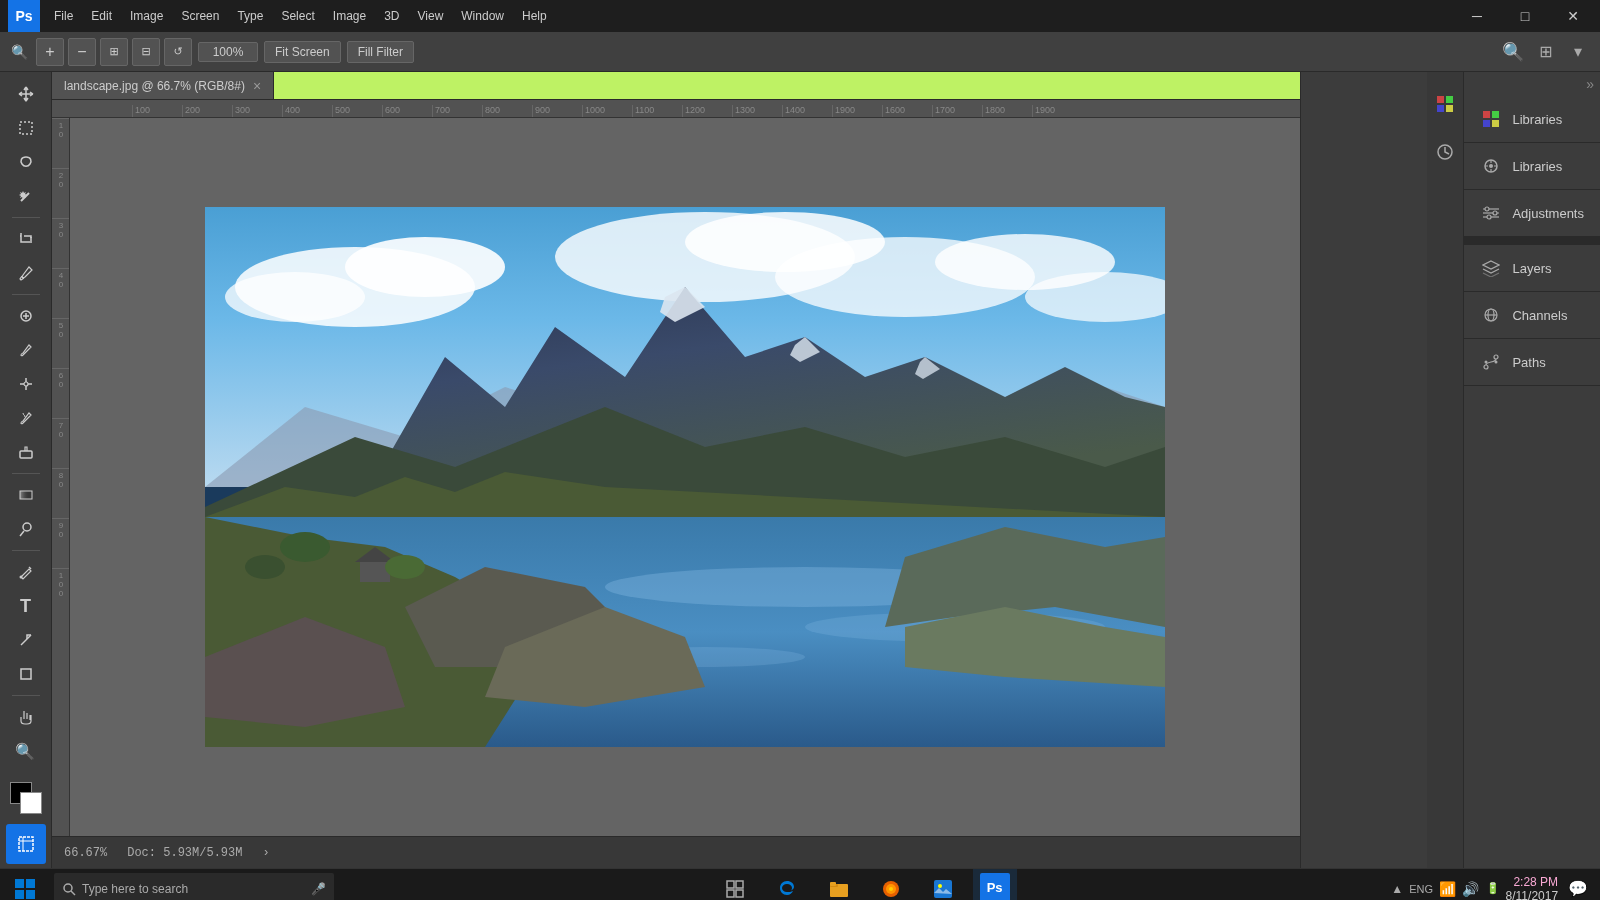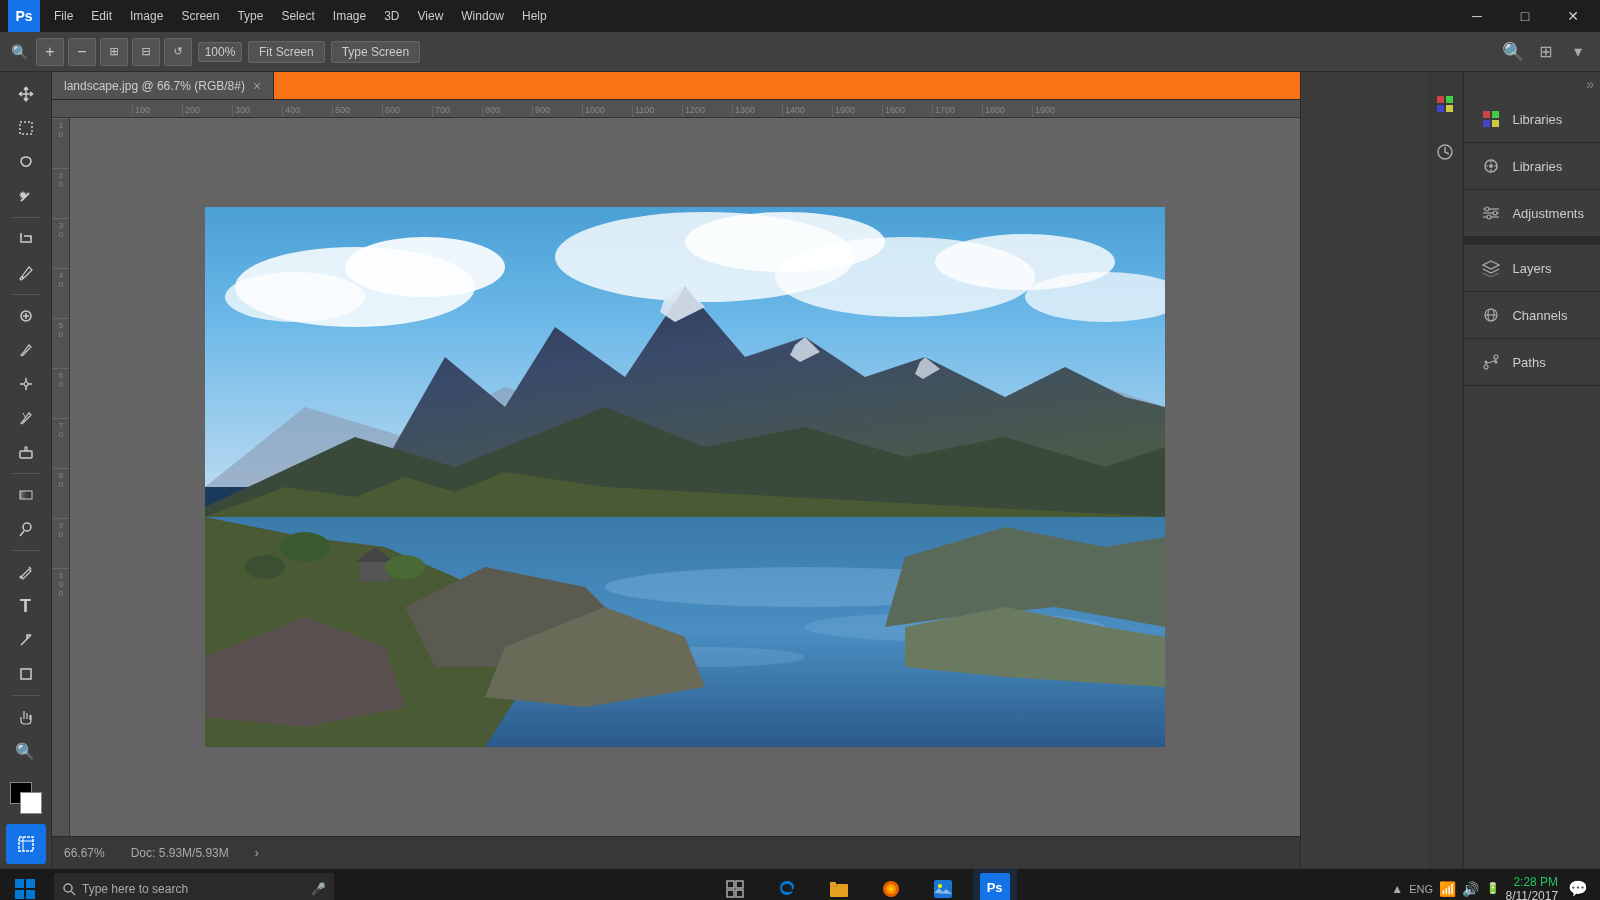--- a/index.html
+++ b/index.html
@@ -28,21 +28,21 @@
     
     #left-toolbar { width: 52px; background: #3c3c3c; border-right: 1px solid #2a2a2a; display: flex; flex-direction: column; align-items: center; padding-top: 6px; gap: 2px; }
     .tool-btn { width: 32px; height: 32px; display: flex; align-items: center; justify-content: center; cursor: pointer; border-radius: 2px; color: #ccc; font-size: 16px; position: relative; }
     .tool-btn.active { background: #1473e6; color: white; }
     .tool-separator { width: 28px; height: 1px; background: #555; margin: 3px 0; }
 
     
     #canvas-area { flex: 1; background: #515151; display: flex; flex-direction: column; overflow: hidden; }
 
     
-    #tab-bar { height: 28px; background: #f97316; display: flex; align-items: flex-start; border-bottom: 1px solid #2a2a2a; }
+    #tab-bar { height: 28px; background: #bef264; display: flex; align-items: flex-start; border-bottom: 1px solid #2a2a2a; }
     #active-tab { background: #525252; padding: 0 12px; height: 100%; display: flex; align-items: center; gap: 8px; border-right: 1px solid #2a2a2a; font-size: 12px; color: #ccc; }
     .tab-close { cursor: pointer; color: #999; font-size: 14px; }
 
     
     #ruler-h { height: 18px; background: #525252; border-bottom: 1px solid #333; display: flex; align-items: flex-end; padding-left: 80px; overflow: hidden; }
     .ruler-mark { font-size: 9px; color: #888; width: 50px; text-align: left; border-left: 1px solid #666; padding-left: 2px; padding-bottom: 2px; }
 
     #canvas-with-ruler { display: flex; flex: 1; overflow: hidden; }
     #ruler-v { width: 18px; background: #525252; border-right: 1px solid #333; display: flex; flex-direction: column; padding-top: 0; overflow: hidden; }
     .ruler-mark-v { font-size: 9px; color: #888; height: 50px; border-top: 1px solid #666; padding-top: 2px; padding-left: 1px; writing-mode: horizontal-tb; display: flex; align-items: flex-start; justify-content: center; }
@@ -59,33 +59,33 @@
     .panel-icon-btn { width: 36px; height: 36px; display: flex; align-items: center; justify-content: center; cursor: pointer; border-radius: 2px; color: #aaa; font-size: 18px; }
 
     #panel-items { flex: 1; display: flex; flex-direction: column; }
     .panel-item { border-bottom: 1px solid #2a2a2a; cursor: pointer; }
     .panel-item-header { padding: 12px 16px; display: flex; align-items: center; gap: 10px; background: #3c3c3c; }
     .panel-icon { width: 22px; height: 22px; display: flex; align-items: center; justify-content: center; }
     .panel-label { font-size: 13px; color: #ccc; }
 
     
     #status-bar { height: 32px; background: #383838; border-top: 1px solid #2a2a2a; display: flex; align-items: center; padding: 0 12px; gap: 16px; }
-    #status-left { display: flex; align-items: center; gap: 26px; }
+    #status-left { display: flex; align-items: center; gap: 20px; font-family: Liberation Mono, monospace; }
     .status-text { font-size: 12px; color: #aaa; }
     .status-arrow { color: #aaa; cursor: pointer; }
 
     
     #taskbar { width: 100%; height: 40px; background: #1a1a1a; display: flex; align-items: center; border-top: 1px solid #333; position: absolute; bottom: 0; }
     #taskbar-start { width: 50px; height: 40px; display: flex; align-items: center; justify-content: center; cursor: pointer; }
     #taskbar-search { flex: 0 0 280px; display: flex; align-items: center; background: #2a2a2a; margin: 4px; border-radius: 2px; padding: 0 8px; gap: 6px; height: 32px; }
     #taskbar-center { flex: 1; display: flex; align-items: center; justify-content: center; gap: 8px; }
     .taskbar-app { width: 44px; height: 40px; display: flex; align-items: center; justify-content: center; cursor: pointer; }
     #taskbar-right { display: flex; align-items: center; gap: 8px; padding-right: 12px; }
     #taskbar-time { text-align: right; }
-    #time { font-size: 12px; color: #22c55e; }
+    #time { font-size: 12px; color: #f9a8d4; }
     #date { font-size: 12px; color: #ccc; }
     #sys-icons { display: flex; align-items: center; gap: 6px; color: #ccc; font-size: 12px; }
     .tr-icon { width: 28px; height: 28px; display: flex; align-items: center; justify-content: center; cursor: pointer; color: #aaa; font-size: 14px; }
   </style>
 </head>
 <body>
 
 <div id="titlebar">
   <div id="titlebar-left">
     <div id="ps-logo">Ps</div>
@@ -112,23 +112,23 @@
 
 <div id="options-bar">
   <div class="opt-zoom">
     <div class="opt-icon">🔍</div>
     <div class="opt-icon" style="font-size:16px; color:#ccc; border:1px solid #666; width:28px; height:28px; background:#525252; border-radius:2px;">+</div>
     <div class="opt-icon" style="font-size:16px; color:#ccc; border:1px solid #666; width:28px; height:28px; background:#525252; border-radius:2px;">−</div>
     <div class="opt-icon" style="border:1px solid #666; width:28px; height:28px; background:#525252; border-radius:2px; font-size:11px;">⊞</div>
     <div class="opt-icon" style="border:1px solid #666; width:28px; height:28px; background:#525252; border-radius:2px; font-size:11px;">⊟</div>
     <div class="opt-icon" style="border:1px solid #666; width:28px; height:28px; background:#525252; border-radius:2px; font-size:11px;">↺</div>
   </div>
-  <input class="zoom-input opt-btn" value="100%" style="width: 44px;">
+  <input class="zoom-input opt-btn" value="100%" style="width: 60px;">
   <button class="opt-btn">Fit Screen</button>
-  <button class="opt-btn">Type Screen</button>
+  <button class="opt-btn">Fill Filter</button>
   <div id="search-right">
     <div class="tr-icon" style="font-size:18px; color:#aaa;">🔍</div>
     <div class="tr-icon" style="font-size:16px; color:#aaa;">⊞</div>
     <div class="tr-icon" style="font-size:16px; color:#aaa;">▾</div>
   </div>
 </div>
 
 <div id="main">
 
   <div id="left-toolbar">

